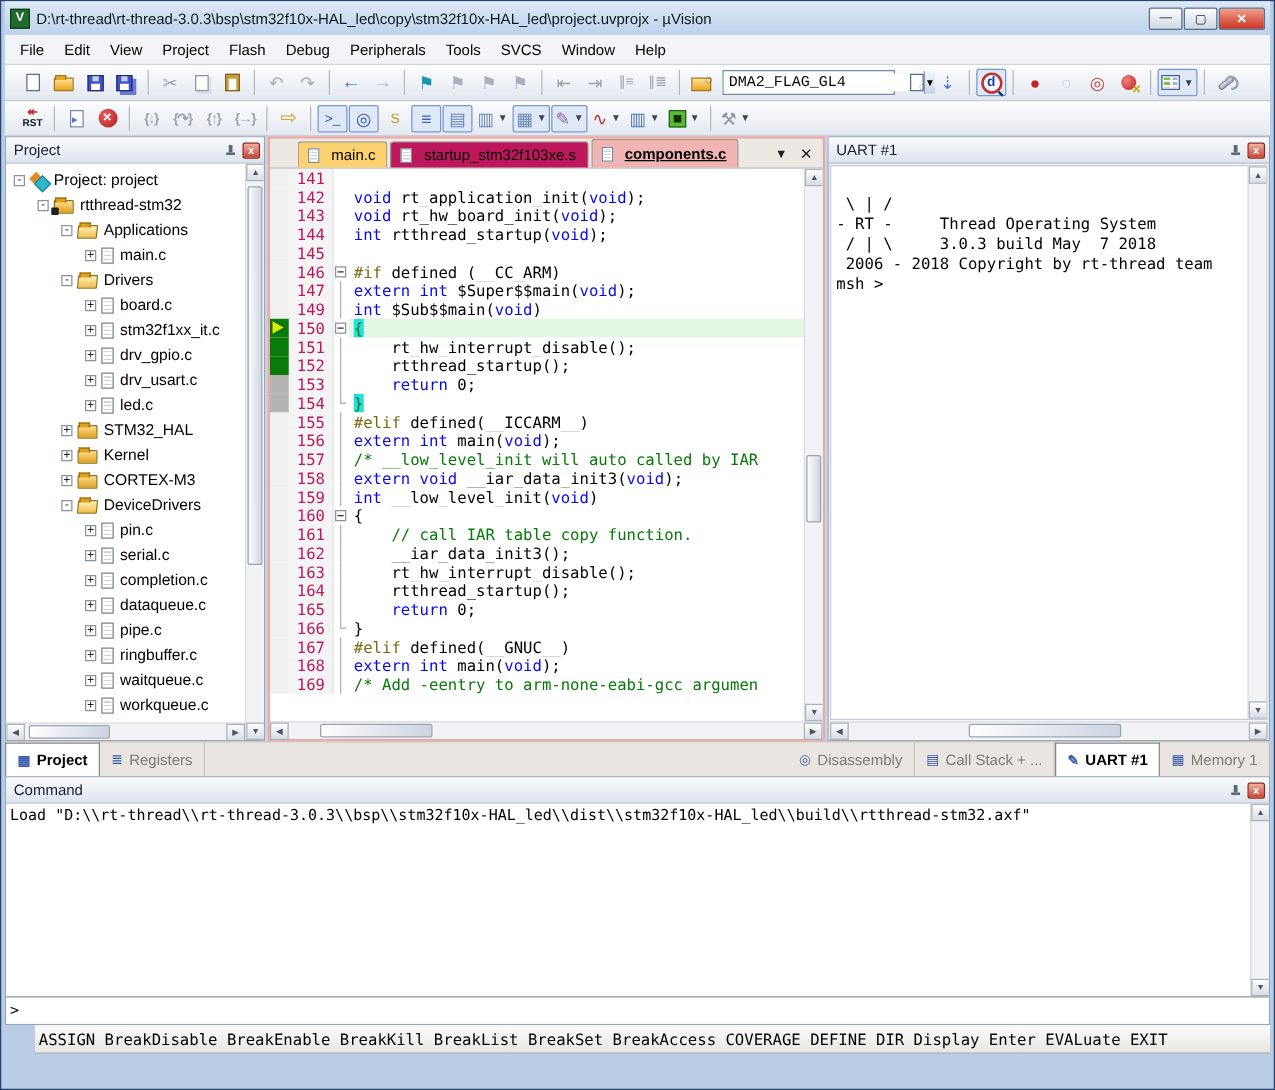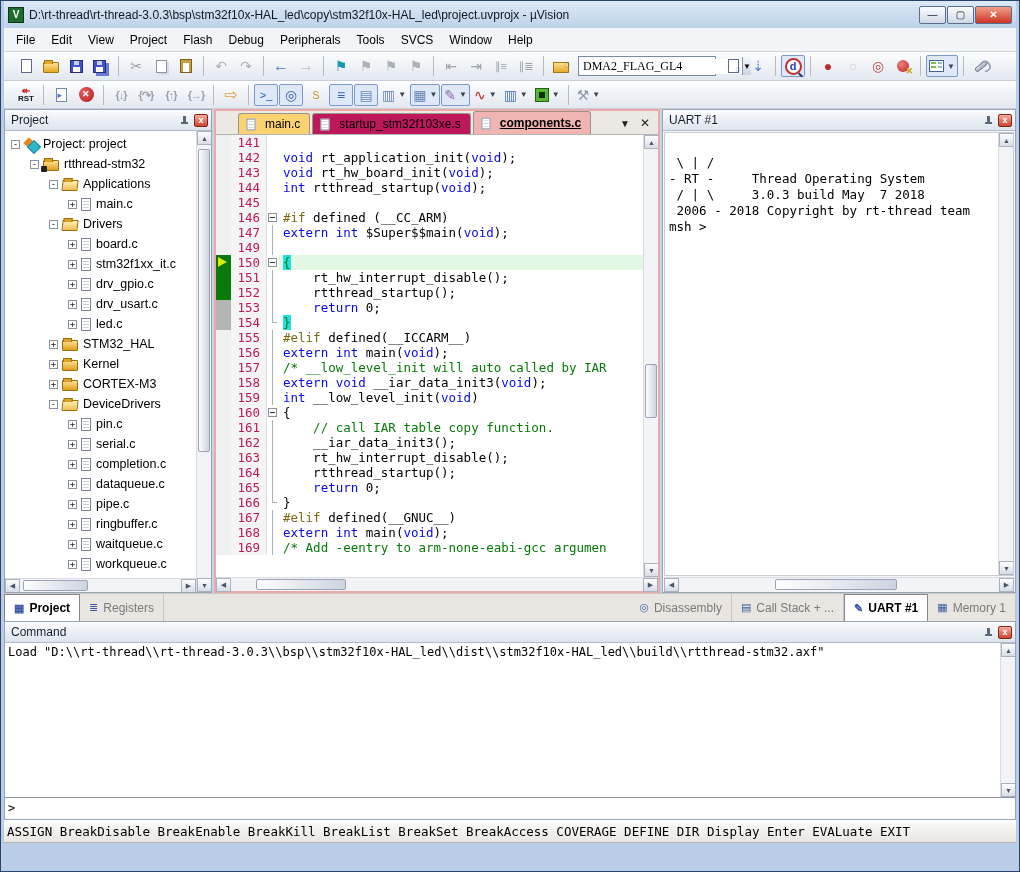--- a/index.html
+++ b/index.html
@@ -17,21 +17,21 @@
   .menuitem { padding:3px 8px; font-size:12px; }
   
   .toolbar { background:linear-gradient(#fcfdfe,#e3e8f0); border-bottom:1px solid #c9ced6; display:flex; align-items:center; padding:2px 4px 2px 10px; gap:1px; }
   .tb1 { height:29px; } .tb2 { height:28px; }
   .tsep { width:1px; height:20px; background:#b5bac2; margin:0 4px; }
   .tbtn { height:22px; min-width:24px; display:flex; align-items:center; justify-content:center; border:1px solid transparent; background:transparent; padding:0 2px; }
   .tbtn.pressed { background:#dfe8f6; border:1px solid #7a98c8; border-radius:2px; }
   .glyph { font-size:14px; line-height:14px; }
   .dda { font-size:8px; color:#3a4452; margin-left:3px; }
   .combo { width:138px; height:20px; background:#fff; border:1px solid #7a8aa0; display:flex; align-items:center; margin:0 4px; }
-  .combo input { flex:1; border:none; outline:none; font-size:12px; padding:0 4px; font-family:Liberation Serif, serif; background:#fff; }
+  .combo input { flex:1; border:none; outline:none; font-size:12px; padding:0 4px; font-family:Liberation Mono, monospace; background:#fff; }
   .combo .cbtn { width:16px; height:18px; background:linear-gradient(#f4f7fb,#c9d4e4); border-left:1px solid #8a9ab0; font-size:8px; display:flex; align-items:center; justify-content:center; }
   
   .ik { display:inline-block; position:relative; }
   .i-page { width:11px; height:14px; background:#fff; border:1px solid #5a6b8c; }
   .i-page-arrow { width:11px; height:14px; background:#fff; border:1px solid #7a8aa0; }
   .i-page-arrow::after { content:"▸"; position:absolute; left:1px; top:1px; font-size:9px; color:#4878d0; }
   .i-folder { width:16px; height:11px; background:linear-gradient(#ffe090,#e8a828); border:1px solid #a07818; border-radius:1px; margin-top:3px; }
   .i-folder::before { content:""; position:absolute; top:-3px; left:0; width:7px; height:3px; background:#e8a828; border:1px solid #a07818; border-bottom:none; }
   .i-floppy { width:13px; height:13px; background:#4252c8; border:1px solid #222e70; }
   .i-floppy::after { content:""; position:absolute; left:2px; bottom:0; width:7px; height:5px; background:#fff; }
@@ -130,21 +130,21 @@
   .dtab { display:flex; align-items:center; gap:5px; padding:0 9px; font-size:12px; color:#7a7a7a; border-right:1px solid #c8c4be; }
   .dtab.active { background:#fff; color:#000; border:1px solid #888; border-bottom:none; font-weight:bold; }
   .dtab .dico { font-size:11px; color:#3858a8; }
   .dockstrip .spacer { flex:1; }
   
   .cpanel { display:flex; flex-direction:column; border:1px solid #98a4b8; background:#f4f6f9; }
   .cbody { height:154px; background:#fff; display:flex; overflow:hidden; }
   .cout { flex:1; font-family:"DejaVu Sans Mono",monospace; font-size:12px; line-height:15px; padding:2px 0 0 3px; white-space:pre; overflow:hidden; }
   .cprompt { height:22px; background:#fff; border-top:1px solid #8a94a4; font-family:"DejaVu Sans Mono",monospace; font-size:12px; padding:3px 0 0 3px; }
   
-  .hintbar { height:23px; background:linear-gradient(#fbfbfa,#e8e6e2); border-top:1px solid #fff; border-bottom:1px solid #b8b4ae; font-family:"DejaVu Sans Mono",monospace; font-size:12.5px; font-weight:500; display:flex; align-items:center; padding-left:3px; white-space:pre; overflow:hidden; }
+  .hintbar { height:23px; background:linear-gradient(#fbfbfa,#e8e6e2); border-top:1px solid #fff; border-bottom:1px solid #b8b4ae; font-family:"DejaVu Sans Mono",monospace; font-size:12.5px; font-weight:500; display:flex; align-items:center; padding-left:3px; white-space:pre; overflow:hidden;margin-left:24px; }
   .statusbar { height:25px; background:#eef0f3; display:flex; align-items:stretch; padding-top:2px; gap:2px; }
   .ssec { border:1px solid #c2c6cc; border-radius:1px; display:flex; align-items:center; font-size:12px; padding:0 6px; background:#eef0f3; box-shadow:inset 1px 1px 1px #dde0e5; }
   .ssec.s1 { flex:1; }
   .ssec.s2 { width:170px; }
   .ssec.s3 { width:78px; justify-content:flex-end; }
   .grip { width:14px; display:flex; align-items:flex-end; justify-content:flex-end; color:#9aa0aa; font-size:9px; padding:0 2px 2px 0; }
 </style>
 </head>
 <body>
 
@@ -521,21 +521,21 @@
         </div>
       <div class="ecode">
         <div class="elines" id="ecode">
             <div class="cl"><span class="gut"></span><span class="ln">141</span><span class="fold"></span><span class="codetxt"></span></div>
             <div class="cl"><span class="gut"></span><span class="ln">142</span><span class="fold"></span><span class="codetxt"><span class="tk-k">void</span><span class="tk-p"> rt_application_init(</span><span class="tk-k">void</span><span class="tk-p">);</span></span></div>
             <div class="cl"><span class="gut"></span><span class="ln">143</span><span class="fold"></span><span class="codetxt"><span class="tk-k">void</span><span class="tk-p"> rt_hw_board_init(</span><span class="tk-k">void</span><span class="tk-p">);</span></span></div>
             <div class="cl"><span class="gut"></span><span class="ln">144</span><span class="fold"></span><span class="codetxt"><span class="tk-k">int</span><span class="tk-p"> rtthread_startup(</span><span class="tk-k">void</span><span class="tk-p">);</span></span></div>
             <div class="cl"><span class="gut"></span><span class="ln">145</span><span class="fold"></span><span class="codetxt"></span></div>
             <div class="cl"><span class="gut"></span><span class="ln">146</span><span class="fold"><span class="fbox"></span></span><span class="codetxt"><span class="tk-d">#if</span><span class="tk-p"> defined (__CC_ARM)</span></span></div>
             <div class="cl"><span class="gut"></span><span class="ln">147</span><span class="fold fline"></span><span class="codetxt"><span class="tk-k">extern</span><span class="tk-p"> </span><span class="tk-k">int</span><span class="tk-p"> $Super$$main(</span><span class="tk-k">void</span><span class="tk-p">);</span></span></div>
-            <div class="cl"><span class="gut"></span><span class="ln">149</span><span class="fold fline"></span></div>
+            <div class="cl"><span class="gut"></span><span class="ln">149</span><span class="fold fline"></span><span class="codetxt"><span class="tk-k">int</span><span class="tk-p"> $Sub$$main(</span><span class="tk-k">void</span><span class="tk-p">)</span></span></div>
             <div class="cl curline"><span class="gut g"><span class="cur-arrow"></span></span><span class="ln">150</span><span class="fold"><span class="fbox"></span></span><span class="codetxt"><span class="tk-m">{</span></span></div>
             <div class="cl"><span class="gut g"></span><span class="ln">151</span><span class="fold fline"></span><span class="codetxt"><span class="tk-p">    rt_hw_interrupt_disable();</span></span></div>
             <div class="cl"><span class="gut g"></span><span class="ln">152</span><span class="fold fline"></span><span class="codetxt"><span class="tk-p">    rtthread_startup();</span></span></div>
             <div class="cl"><span class="gut x"></span><span class="ln">153</span><span class="fold fline"></span><span class="codetxt"><span class="tk-p">    </span><span class="tk-k">return</span><span class="tk-p"> 0;</span></span></div>
             <div class="cl"><span class="gut x"></span><span class="ln">154</span><span class="fold fend"></span><span class="codetxt"><span class="tk-m">}</span></span></div>
             <div class="cl"><span class="gut"></span><span class="ln">155</span><span class="fold fline"></span><span class="codetxt"><span class="tk-d">#elif</span><span class="tk-p"> defined(__ICCARM__)</span></span></div>
             <div class="cl"><span class="gut"></span><span class="ln">156</span><span class="fold fline"></span><span class="codetxt"><span class="tk-k">extern</span><span class="tk-p"> </span><span class="tk-k">int</span><span class="tk-p"> main(</span><span class="tk-k">void</span><span class="tk-p">);</span></span></div>
             <div class="cl"><span class="gut"></span><span class="ln">157</span><span class="fold fline"></span><span class="codetxt"><span class="tk-c">/* __low_level_init will auto called by IAR</span></span></div>
             <div class="cl"><span class="gut"></span><span class="ln">158</span><span class="fold fline"></span><span class="codetxt"><span class="tk-k">extern</span><span class="tk-p"> </span><span class="tk-k">void</span><span class="tk-p"> __iar_data_init3(</span><span class="tk-k">void</span><span class="tk-p">);</span></span></div>
             <div class="cl"><span class="gut"></span><span class="ln">159</span><span class="fold fline"></span><span class="codetxt"><span class="tk-k">int</span><span class="tk-p"> __low_level_init(</span><span class="tk-k">void</span><span class="tk-p">)</span></span></div>

